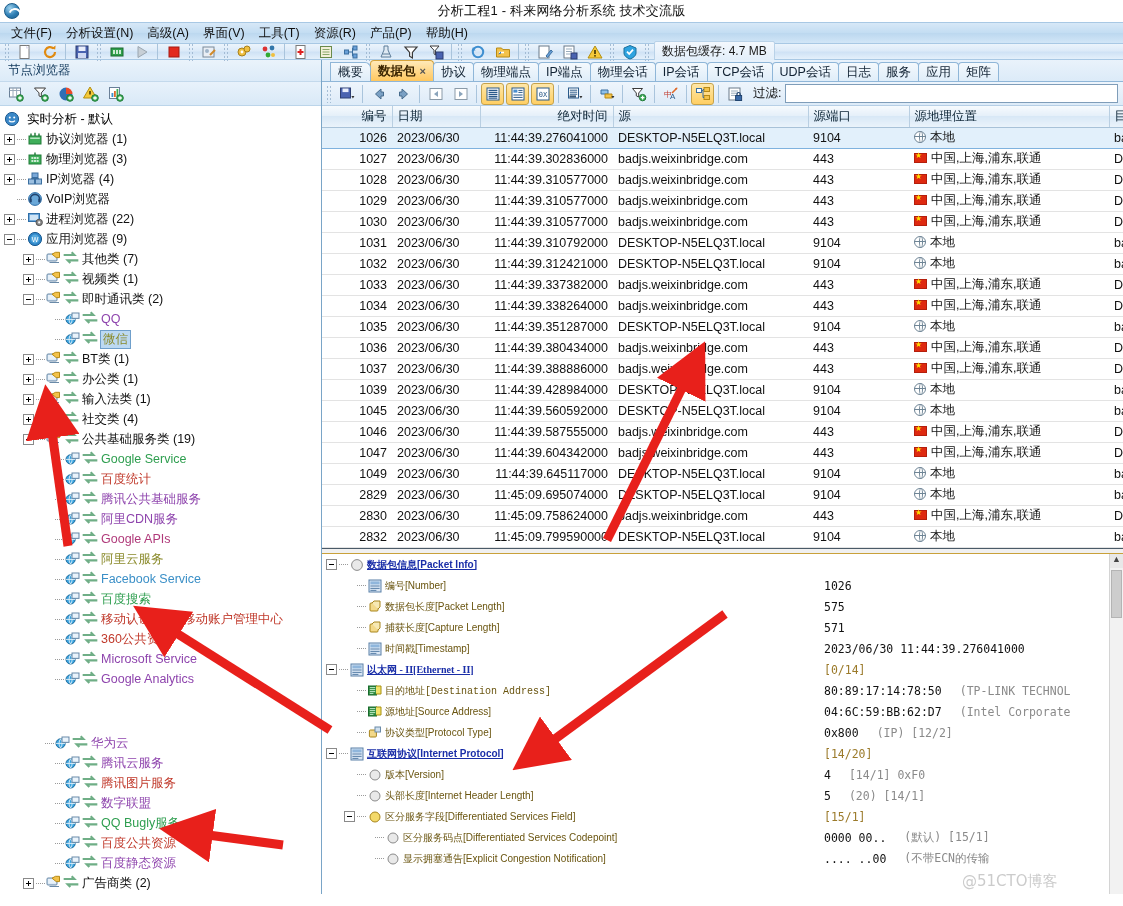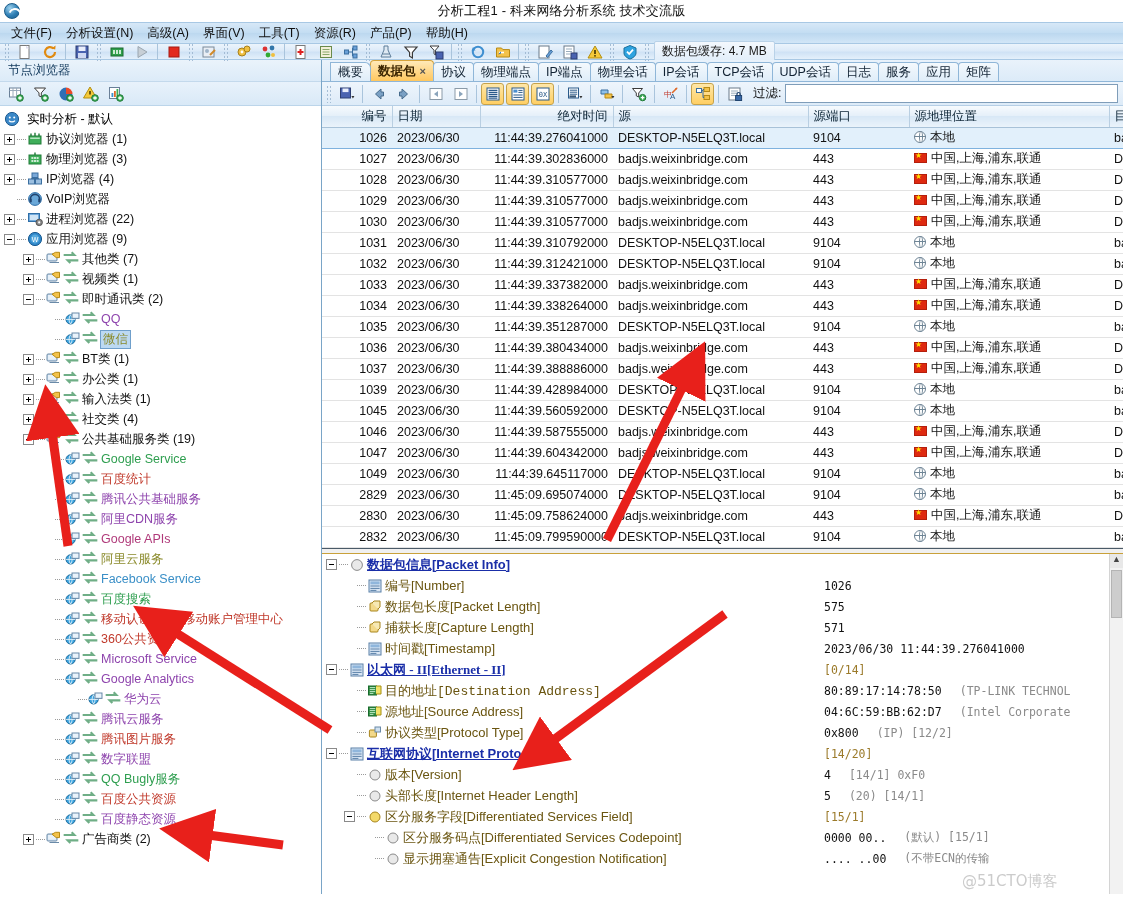--- a/index.html
+++ b/index.html
@@ -191,21 +191,21 @@
   .splitter { height:6px; background:#f0f0f0; border-top:1px solid #4a5a68; border-bottom:1px solid #c9a13a; }
 
   
   .detail {
     flex:1; background:#fff; position:relative; overflow:hidden;
     display:flex;
   }
   .detail-col-left { width:calc(100% - 305px); position:relative; overflow:hidden; }
   .detail-col-right { width:305px; position:relative; overflow:hidden;
      font-family:"DejaVu Sans Mono","Liberation Mono",monospace; font-size:11.5px; }
-  .drow { height:21px; display:flex; align-items:center; white-space:nowrap; font-size:13px; }
+  .drow { height:21px; display:flex; align-items:center; white-space:nowrap; font-size:10px; }
   .dlabel-link { color:#1a2ea8; text-decoration:underline; font-weight:bold; }
   .dlabel-dark { color:#6a5510; }
   .vrow { height:21px; display:flex; align-items:center; white-space:nowrap; color:#111; padding-left:6px; }
   .v-off { color:#9b7a2a; }
   .v-extra { color:#8a8a8a; margin-left:18px; }
 
   .dscroll { position:absolute; right:0; top:0; width:14px; bottom:0; background:#f2f2f2; border-left:1px solid #d4d4d4;}
   .dscroll .up { height:14px; background:#e8e8e8; text-align:center; font-size:9px; color:#444;}
   .dscroll .thumb { position:absolute; top:16px; left:1px; right:1px; height:48px; background:#cdcdcd; border:1px solid #b4b4b4;}
 
@@ -929,21 +929,21 @@
                 <rect x="7.9" y="2.8" width="5.2" height="3.6" fill="#eaf3fb"></rect>
               </svg>
             </span>
             <span style="margin-left:1px;display:flex;align-items:center">
               <svg class="ic" width="11" height="12" viewBox="0 0 11 12">
                 <path d="M0 3h8l-2-2M11 7H3l2 2" stroke="#6fae86" stroke-width="1.6" fill="none"></path>
               </svg>
             </span>
             <span class="node-label" style="color:#8e44ad">Google Analytics</span>
           </div>
-          <div class="node" style="padding-left: 65px;">
+          <div class="node" style="padding-left: 32px; margin-top: 44px;">
             <span class="exp-spacer"></span>
             <span class="dotted"></span>
             <span style="display:flex;align-items:center">
               <svg class="ic" width="16" height="16" viewBox="0 0 16 16">
                 <circle cx="5.6" cy="8.4" r="4.6" fill="#3aa2de" stroke="#1d6b9c"></circle>
                 <path d="M1 8.4h9.2M5.6 3.8c2 2.8 2 6.4 0 9.2M5.6 3.8c-2 2.8-2 6.4 0 9.2" stroke="#e6f3fb" fill="none" stroke-width=".9"></path>
                 <rect x="7" y="2" width="7" height="5.4" fill="#cfe0ef" stroke="#6a8aa8"></rect>
                 <rect x="7.9" y="2.8" width="5.2" height="3.6" fill="#eaf3fb"></rect>
               </svg>
             </span>

